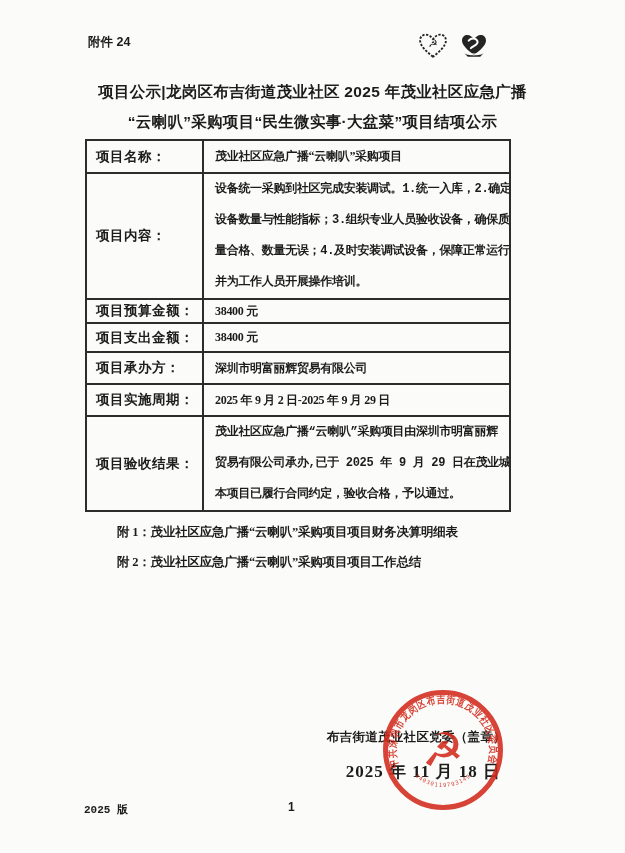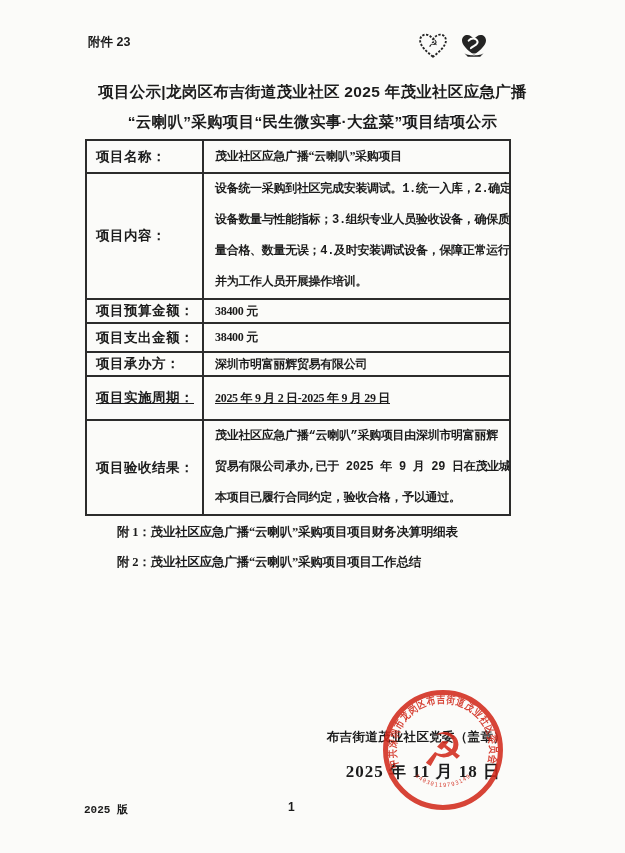--- a/index.html
+++ b/index.html
@@ -100,21 +100,21 @@
   .footer-page{
     position:absolute; left:288px; top:800px;
     font-size:12px; font-weight:700;
     font-family:"Liberation Sans", sans-serif;
   }
   .logo-icon svg{display:block;}
 </style>
 </head>
 <body>
 
-<div class="attachment-label">附件 23</div>
+<div class="attachment-label">附件 24</div>
 
 <div class="logos">
   <span class="logo-icon">
     <svg width="32" height="30" viewBox="0 0 36 32">
       <path d="M18 28 C10 22 3.5 15.5 3.5 9.8 C3.5 5.6 6.4 3.2 9.8 3.2 C13 3.2 15.6 5.2 18 8.2 C20.4 5.2 23 3.2 26.2 3.2 C29.6 3.2 32.5 5.6 32.5 9.8 C32.5 15.5 26 22 18 28 Z" fill="none" stroke="#242424" stroke-width="2.1" stroke-dasharray="2.6 1.7"></path>
       <text x="18" y="17.5" text-anchor="middle" font-size="12" fill="#242424">☭</text>
     </svg>
   </span>
   <span class="logo-icon">
     <svg width="32" height="30" viewBox="0 0 36 32">
@@ -149,25 +149,25 @@
 并为工作人员开展操作培训。</td>
   </tr>
   <tr style="height:24px;">
     <td class="cell-label">项目预算金额：</td>
     <td class="cell-value">38400 元</td>
   </tr>
   <tr style="height:29px;">
     <td class="cell-label">项目支出金额：</td>
     <td class="cell-value">38400 元</td>
   </tr>
-  <tr style="height:24px;">
+  <tr style="height:32px;">
     <td class="cell-label">项目承办方：</td>
     <td class="cell-value">深圳市明富丽辉贸易有限公司</td>
   </tr>
-  <tr style="height:44px;text-decoration:underline;">
+  <tr style="height:32px;">
     <td class="cell-label">项目实施周期：</td>
     <td class="cell-value">2025 年 9 月 2 日-2025 年 9 月 29 日</td>
   </tr>
   <tr style="height:93px;">
     <td class="cell-label">项目验收结果：</td>
     <td class="cell-value cell-multiline">茂业社区应急广播“云喇叭”采购项目由深圳市明富丽辉
 贸易有限公司承办,已于 2025 年 9 月 29 日在茂业城完毕 。
 本项目已履行合同约定，验收合格，予以通过。</td>
   </tr>
 </tbody>

